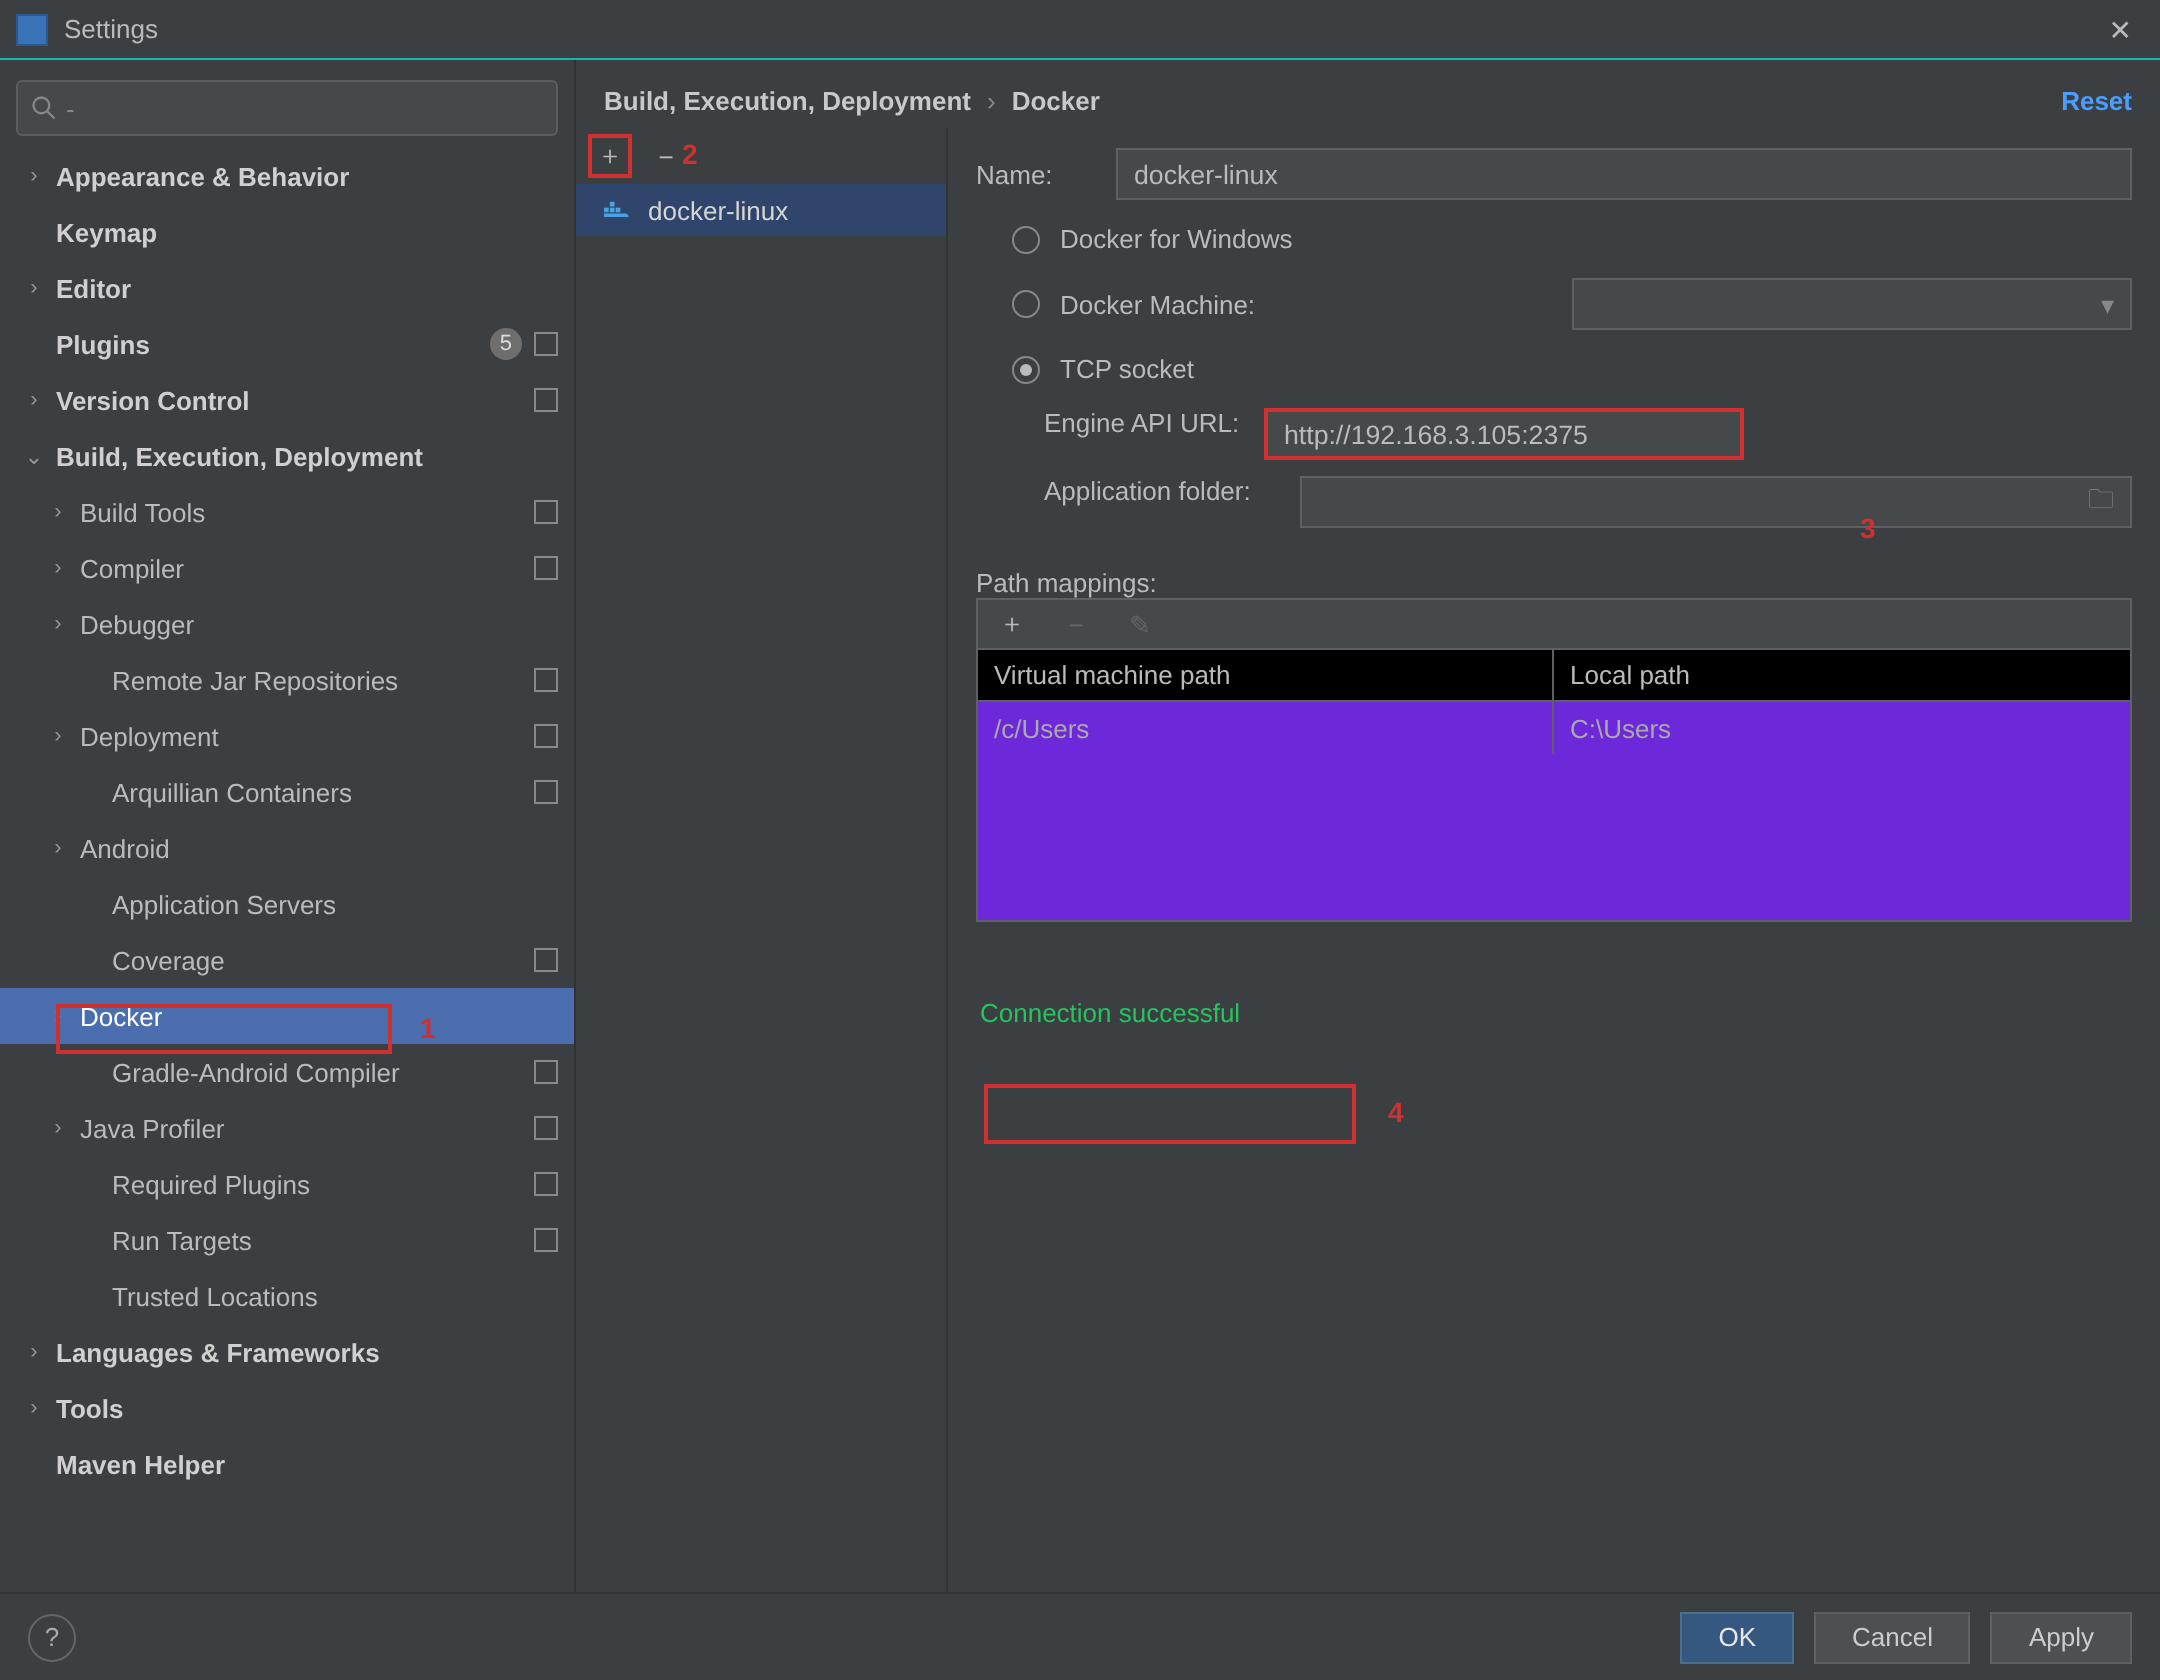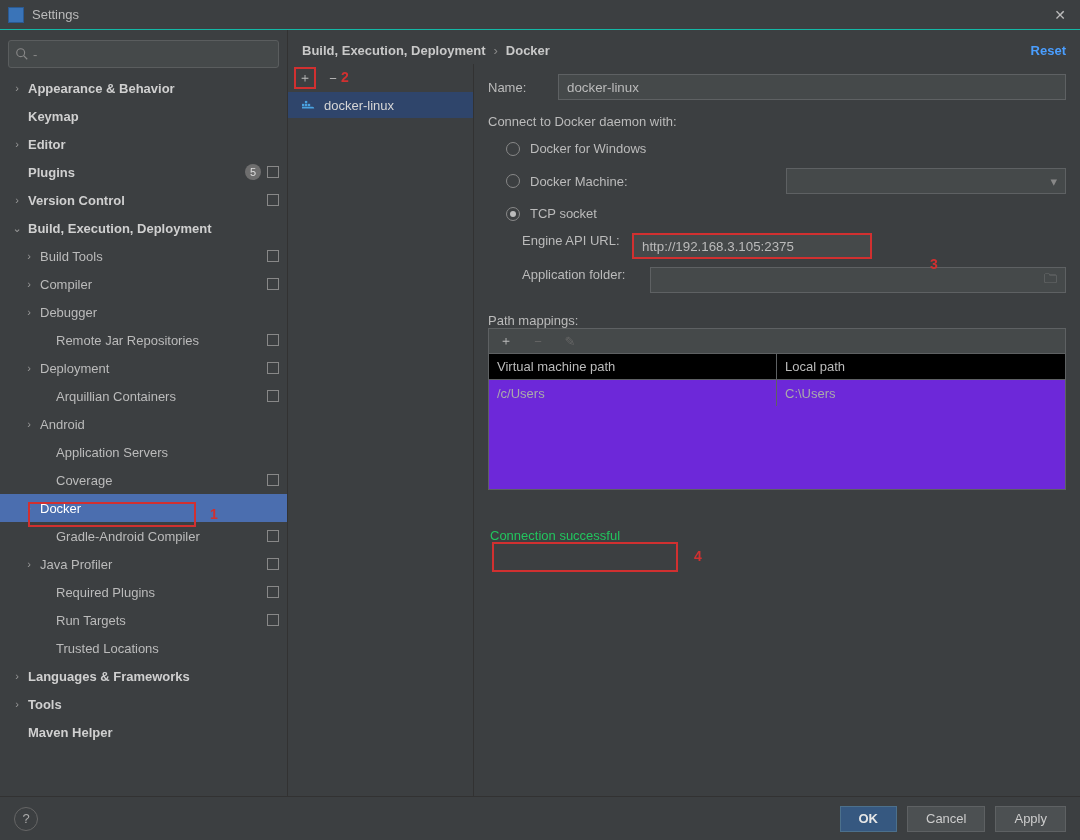--- a/index.html
+++ b/index.html
@@ -92,21 +92,21 @@
   .pm-body { border:1px solid #5e6163; border-top:none; height:110px; background:#6d28d9;}
   .pm-row { height:26px; display:flex; color:#aaa;}
   .status { margin-top:26px; color:#22c55e; padding:4px 2px; }
   .footer {
     height:44px; border-top:1px solid #323232;
     display:flex; align-items:center; padding:0 14px; gap:10px;
   }
   .footer .help { width:24px; height:24px; border:1px solid #666; border-radius:50%; display:flex; align-items:center; justify-content:center; color:#aaa; cursor:pointer;}
   .footer .spacer { flex:1; }
   .btn { height:26px; padding:0 18px; background:#4c5052; border:1px solid #5e6163; color:#ccc; cursor:pointer; display:flex; align-items:center;}
-  .btn.primary { background:#365880; border-color:#4c708c; color:#e6e6e6; font-weight:700;}
+  .btn.primary { background:#365880; border-color:#4c708c; color:#e6e6e6; font-weight:400;}
   .ann { position:absolute; color:#d13030; font-weight:600; font-size:14px; pointer-events:none;}
   .annbox { position:absolute; border:2px solid #d13030; pointer-events:none;}
 </style>
 </head>
 <body>
 
 <div class="titlebar">
   <div class="appicon"></div>
   <div class="title">Settings</div>
   <div class="spacer"></div>
@@ -296,21 +296,20 @@
             </svg>
           <span>docker-linux</span>
         </div>
       </div>
 
       <div class="form">
         <div class="frow">
           <span class="flabel">Name:</span>
           <input class="textin" value="docker-linux" style="">
         </div>
-        <div class="section">Connect to Docker daemon with:</div>
         <div class="radios">
           <div class="rrow">
             <div class="radio"></div>
             <span>Docker for Windows</span>
           </div>
           <div class="rrow">
             <div class="radio"></div>
             <span>Docker Machine:</span>
             <div style="flex:1"></div>
             <div class="combobox">

